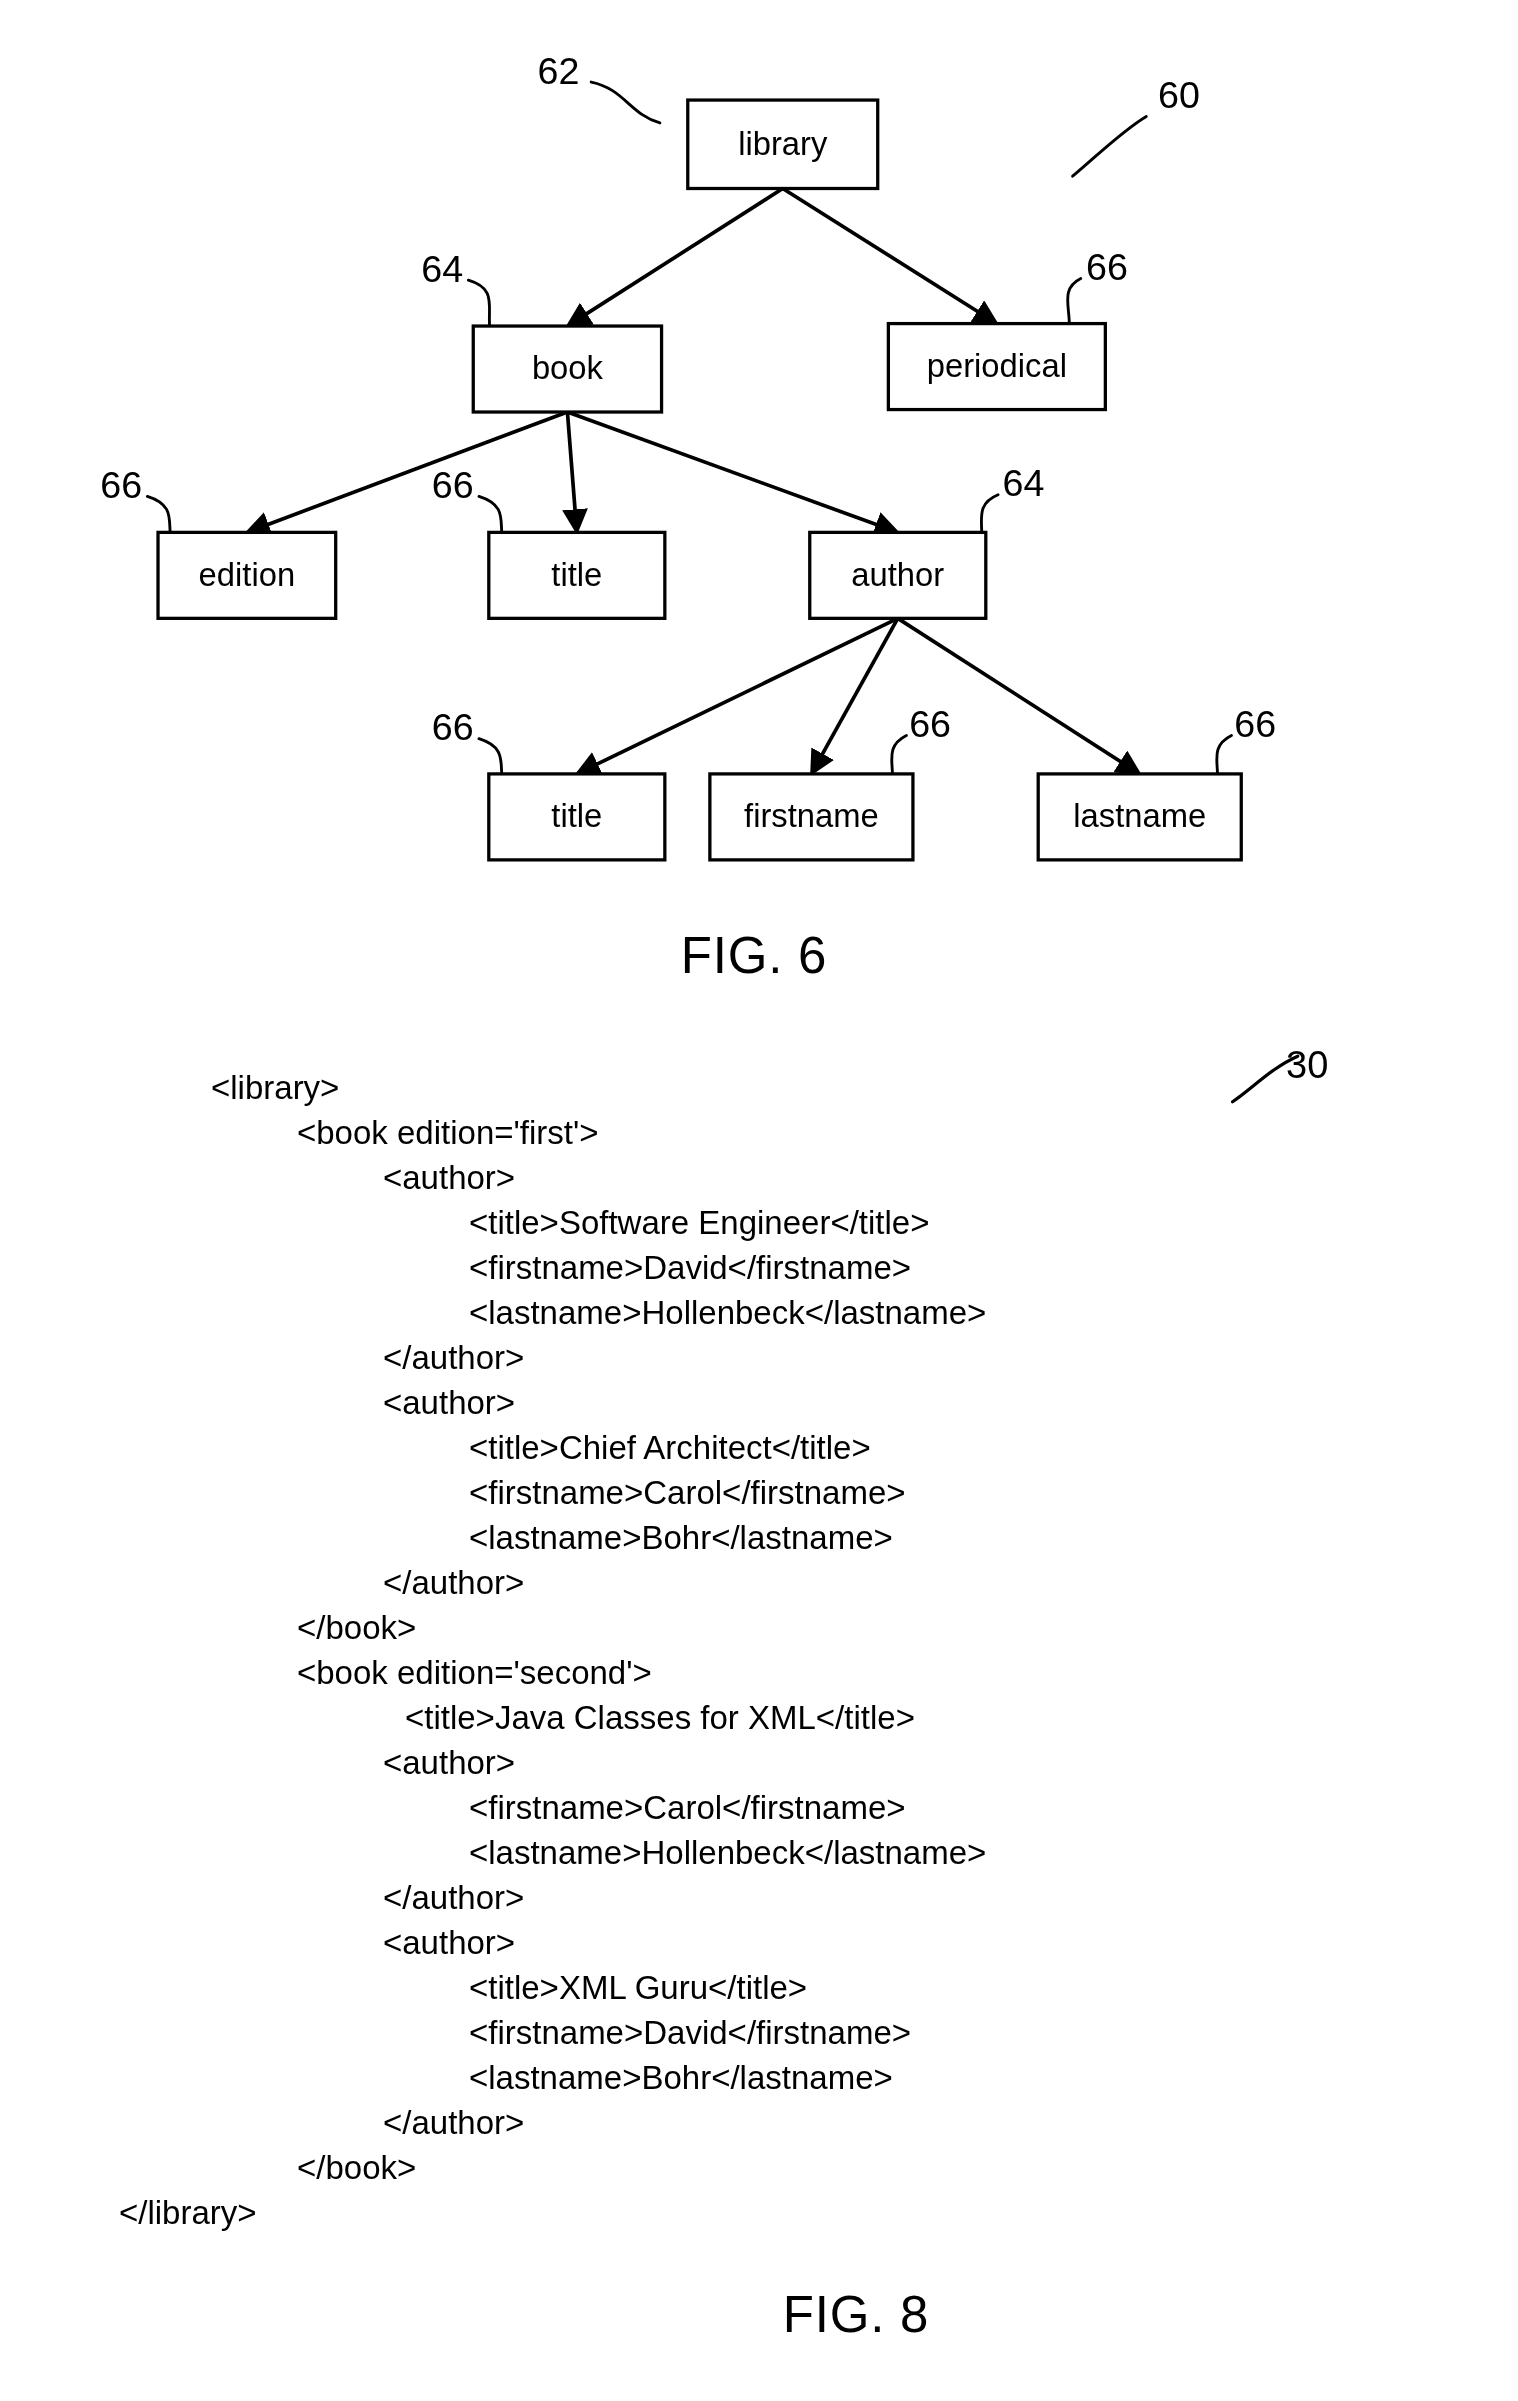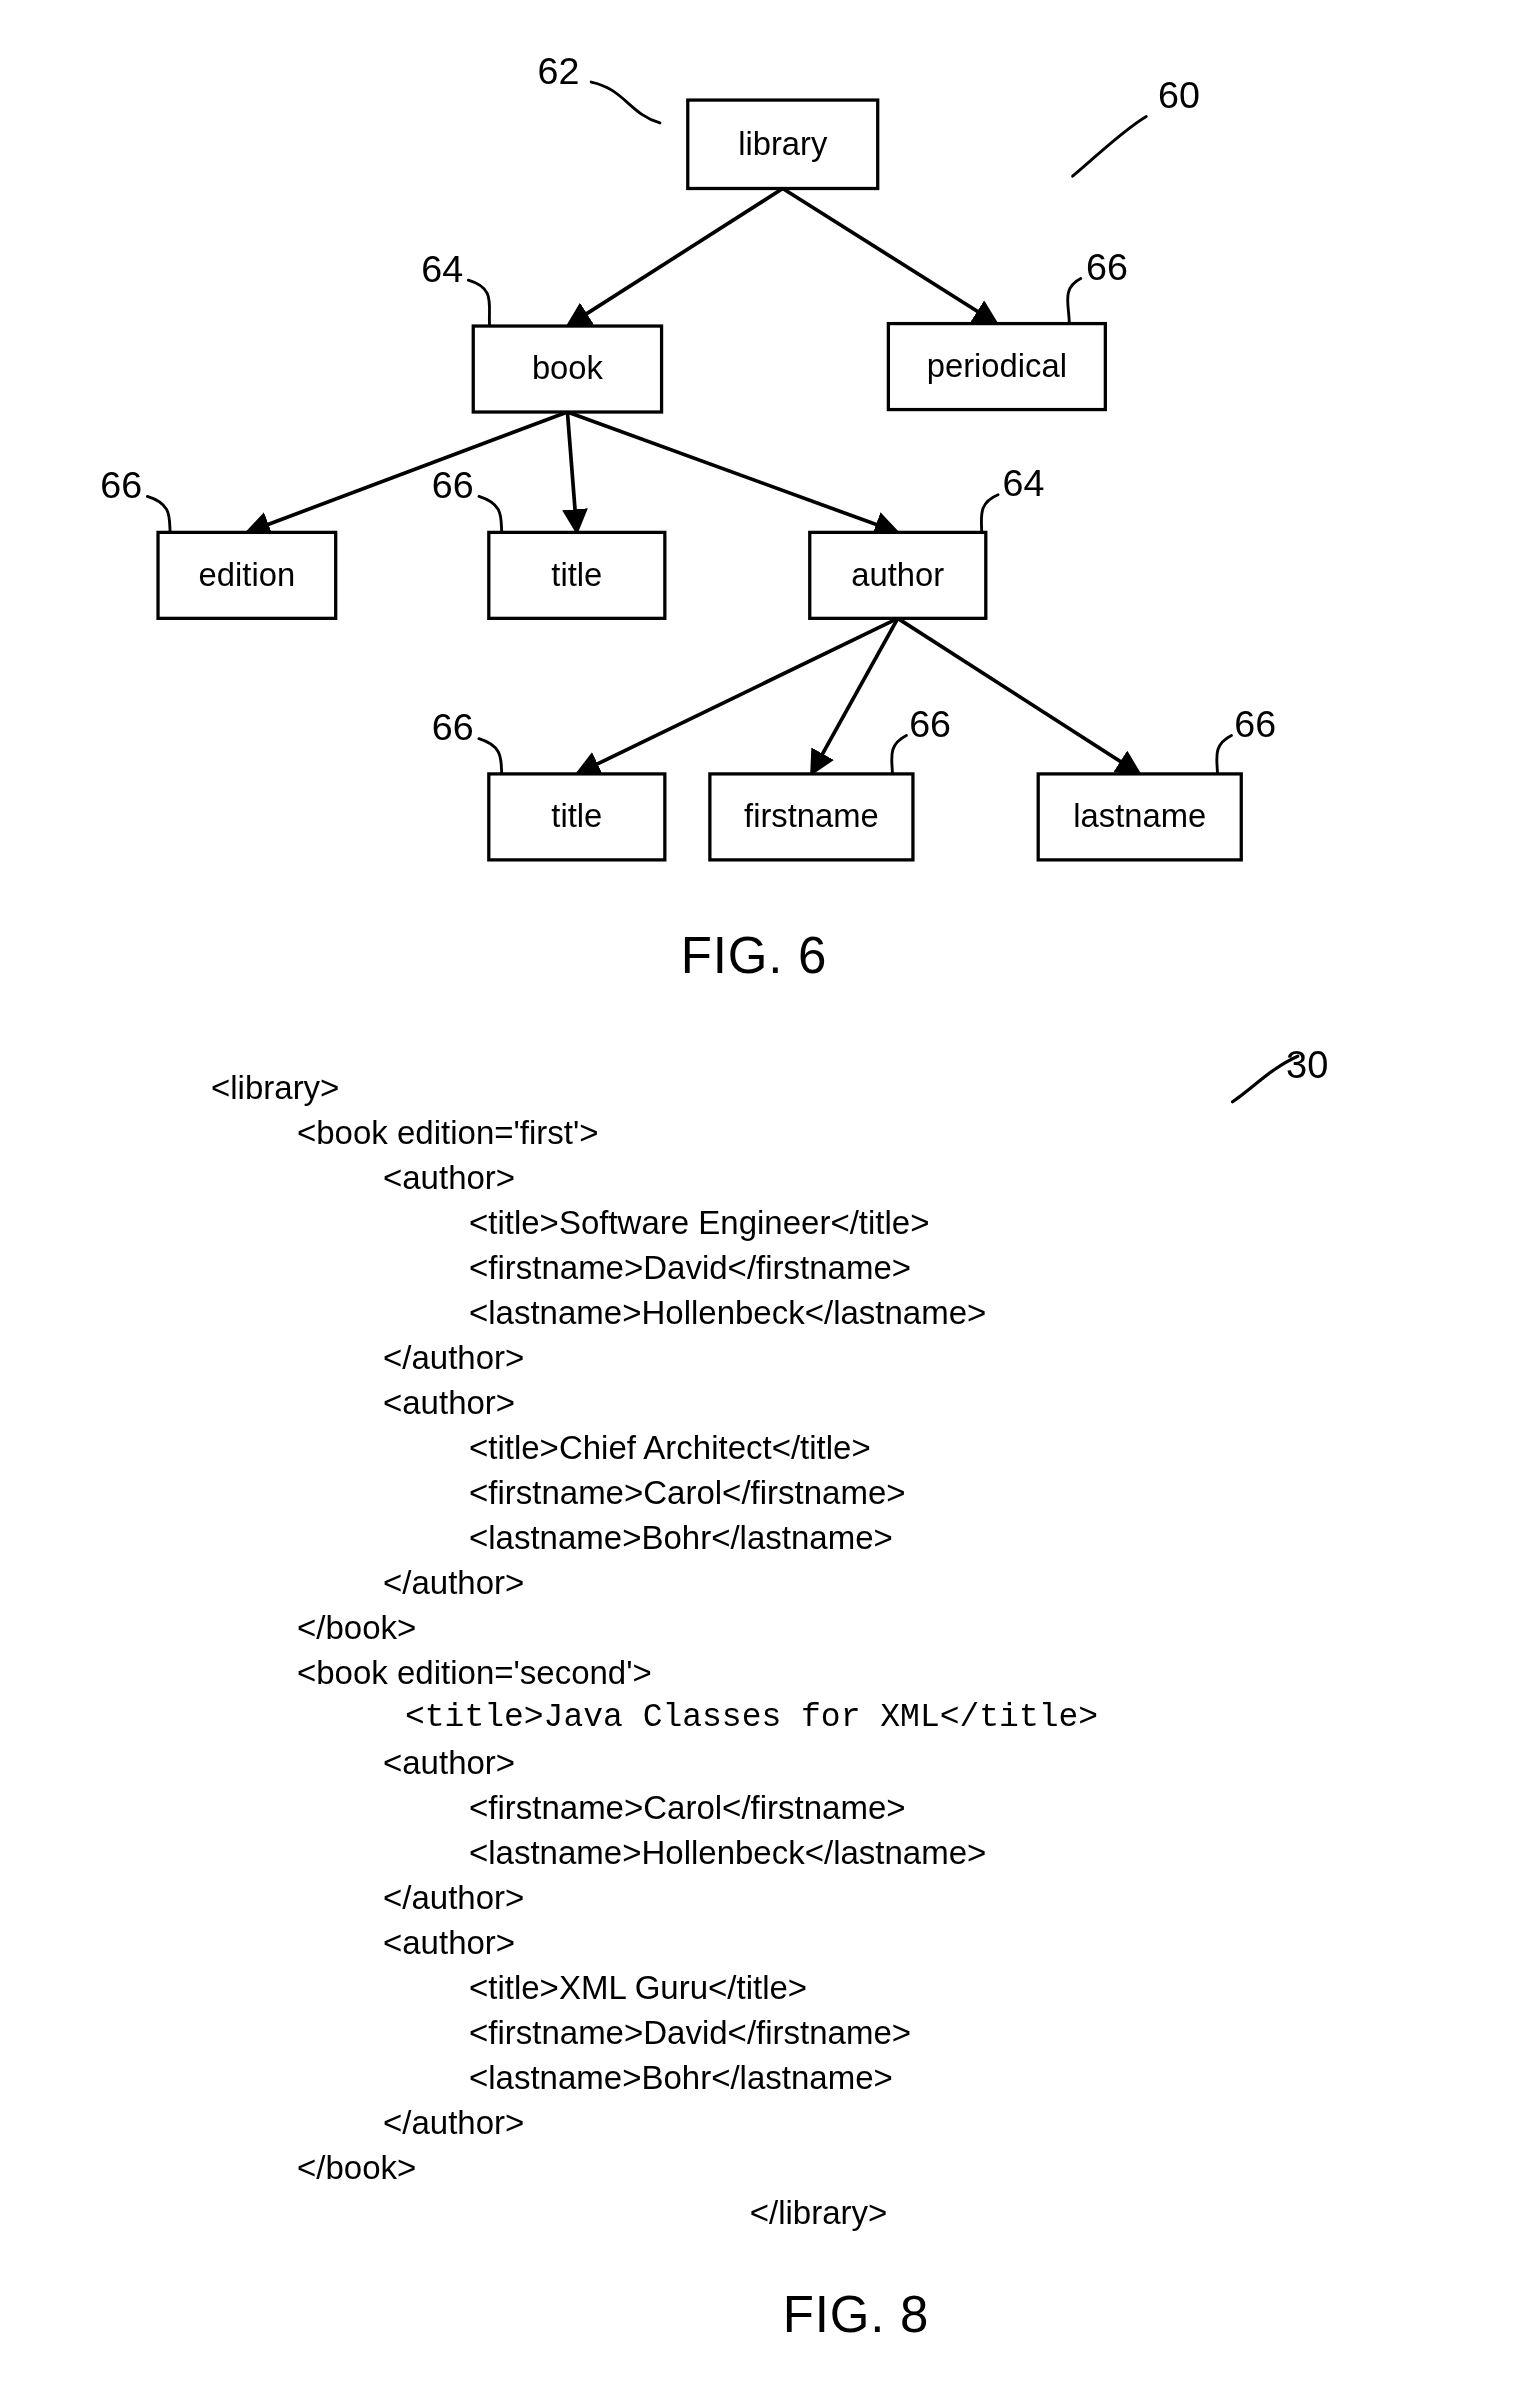--- a/index.html
+++ b/index.html
@@ -212,31 +212,31 @@
         <div class="xml-line" style="padding-left: 469px;">&lt;firstname&gt;David&lt;/firstname&gt;</div>
         <div class="xml-line" style="padding-left: 469px;">&lt;lastname&gt;Hollenbeck&lt;/lastname&gt;</div>
         <div class="xml-line" style="padding-left: 383px;">&lt;/author&gt;</div>
         <div class="xml-line" style="padding-left: 383px;">&lt;author&gt;</div>
         <div class="xml-line" style="padding-left: 469px;">&lt;title&gt;Chief Architect&lt;/title&gt;</div>
         <div class="xml-line" style="padding-left: 469px;">&lt;firstname&gt;Carol&lt;/firstname&gt;</div>
         <div class="xml-line" style="padding-left: 469px;">&lt;lastname&gt;Bohr&lt;/lastname&gt;</div>
         <div class="xml-line" style="padding-left: 383px;">&lt;/author&gt;</div>
         <div class="xml-line" style="padding-left: 297px;">&lt;/book&gt;</div>
         <div class="xml-line" style="padding-left: 297px;">&lt;book edition='second'&gt;</div>
-        <div class="xml-line" style="padding-left: 405px; font-family: Liberation Mono, monospace;">&lt;title&gt;Java Classes for XML&lt;/title&gt;</div>
+        <div class="xml-line" style="padding-left: 405px;">&lt;title&gt;Java Classes for XML&lt;/title&gt;</div>
         <div class="xml-line" style="padding-left: 383px;">&lt;author&gt;</div>
         <div class="xml-line" style="padding-left: 469px;">&lt;firstname&gt;Carol&lt;/firstname&gt;</div>
         <div class="xml-line" style="padding-left: 469px;">&lt;lastname&gt;Hollenbeck&lt;/lastname&gt;</div>
         <div class="xml-line" style="padding-left: 383px;">&lt;/author&gt;</div>
         <div class="xml-line" style="padding-left: 383px;">&lt;author&gt;</div>
         <div class="xml-line" style="padding-left: 469px;">&lt;title&gt;XML Guru&lt;/title&gt;</div>
         <div class="xml-line" style="padding-left: 469px;">&lt;firstname&gt;David&lt;/firstname&gt;</div>
         <div class="xml-line" style="padding-left: 469px;">&lt;lastname&gt;Bohr&lt;/lastname&gt;</div>
         <div class="xml-line" style="padding-left: 383px;">&lt;/author&gt;</div>
         <div class="xml-line" style="padding-left: 297px;">&lt;/book&gt;</div>
-        <div class="xml-line" style="padding-left: 119px; text-align: center;">&lt;/library&gt;</div>
+        <div class="xml-line" style="padding-left: 119px;">&lt;/library&gt;</div>
       </div>
   </div>
 
   <div class="fig-caption" id="fig4-caption">FIG. 8</div>
 
 </div>
 
 
 </body></html>

